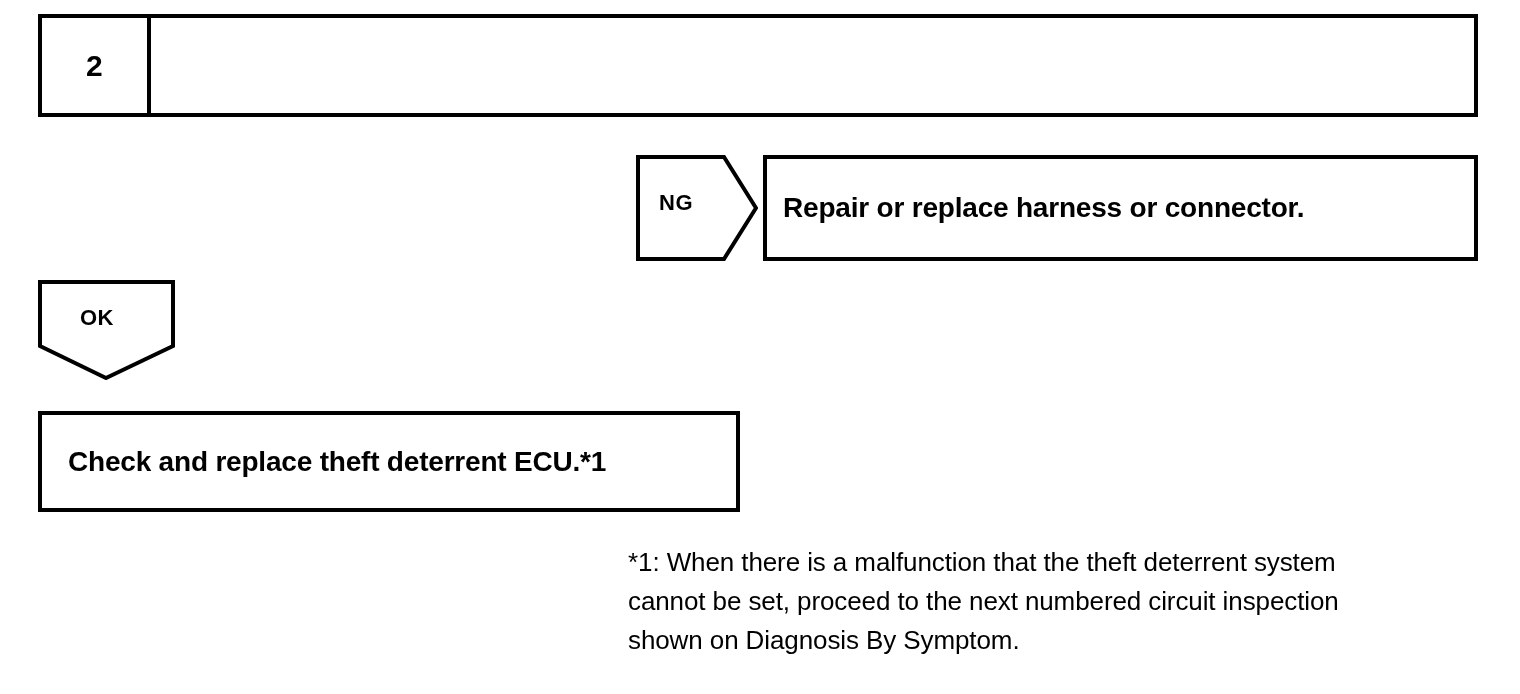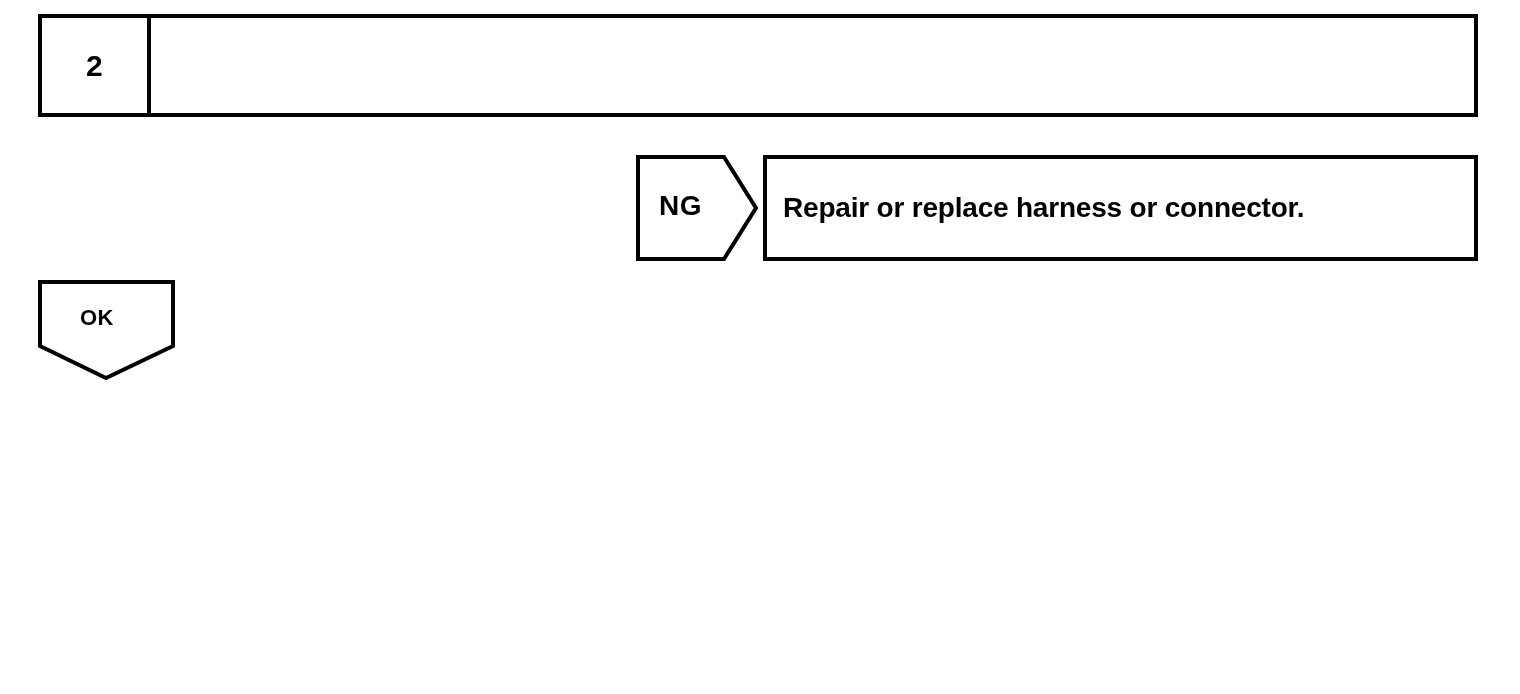--- a/index.html
+++ b/index.html
@@ -70,21 +70,21 @@
     left: 636px;
     top: 155px;
     width: 122px;
     height: 106px;
   }
   .ng-pentagon svg { display: block; }
   .ng-label {
     position: absolute;
     left: 659px;
     top: 192px;
-    font-size: 28px;
+    font-size: 22px;
     font-weight: bold;
     line-height: 1;
     letter-spacing: 0.5px;
   }
   .ng-result-box {
     position: absolute;
     left: 763px;
     top: 155px;
     width: 715px;
     height: 106px;
@@ -179,15 +179,21 @@
     <span class="ng-result-text">Repair or replace harness or connector.</span>
   </div>
 
   <div class="ok-pentagon">
     <svg width="137" height="100" viewBox="0 0 137 100" xmlns="http://www.w3.org/2000/svg">
       <polygon points="2,2 135,2 135,66 68,98 2,66" fill="#ffffff" stroke="#000000" stroke-width="4" stroke-linejoin="miter"></polygon>
     </svg>
   </div>
   <span class="ok-label">OK</span>
 
+  <div class="final-box">
+    <span class="final-text">Check and replace theft deterrent ECU.*1</span>
+  </div>
 
+  <div class="footnote">*1: When there is a malfunction that the theft deterrent system
+cannot be set, proceed to the next numbered circuit inspection
+shown on Diagnosis By Symptom.</div>
 
 </div>
 
 </body></html>

